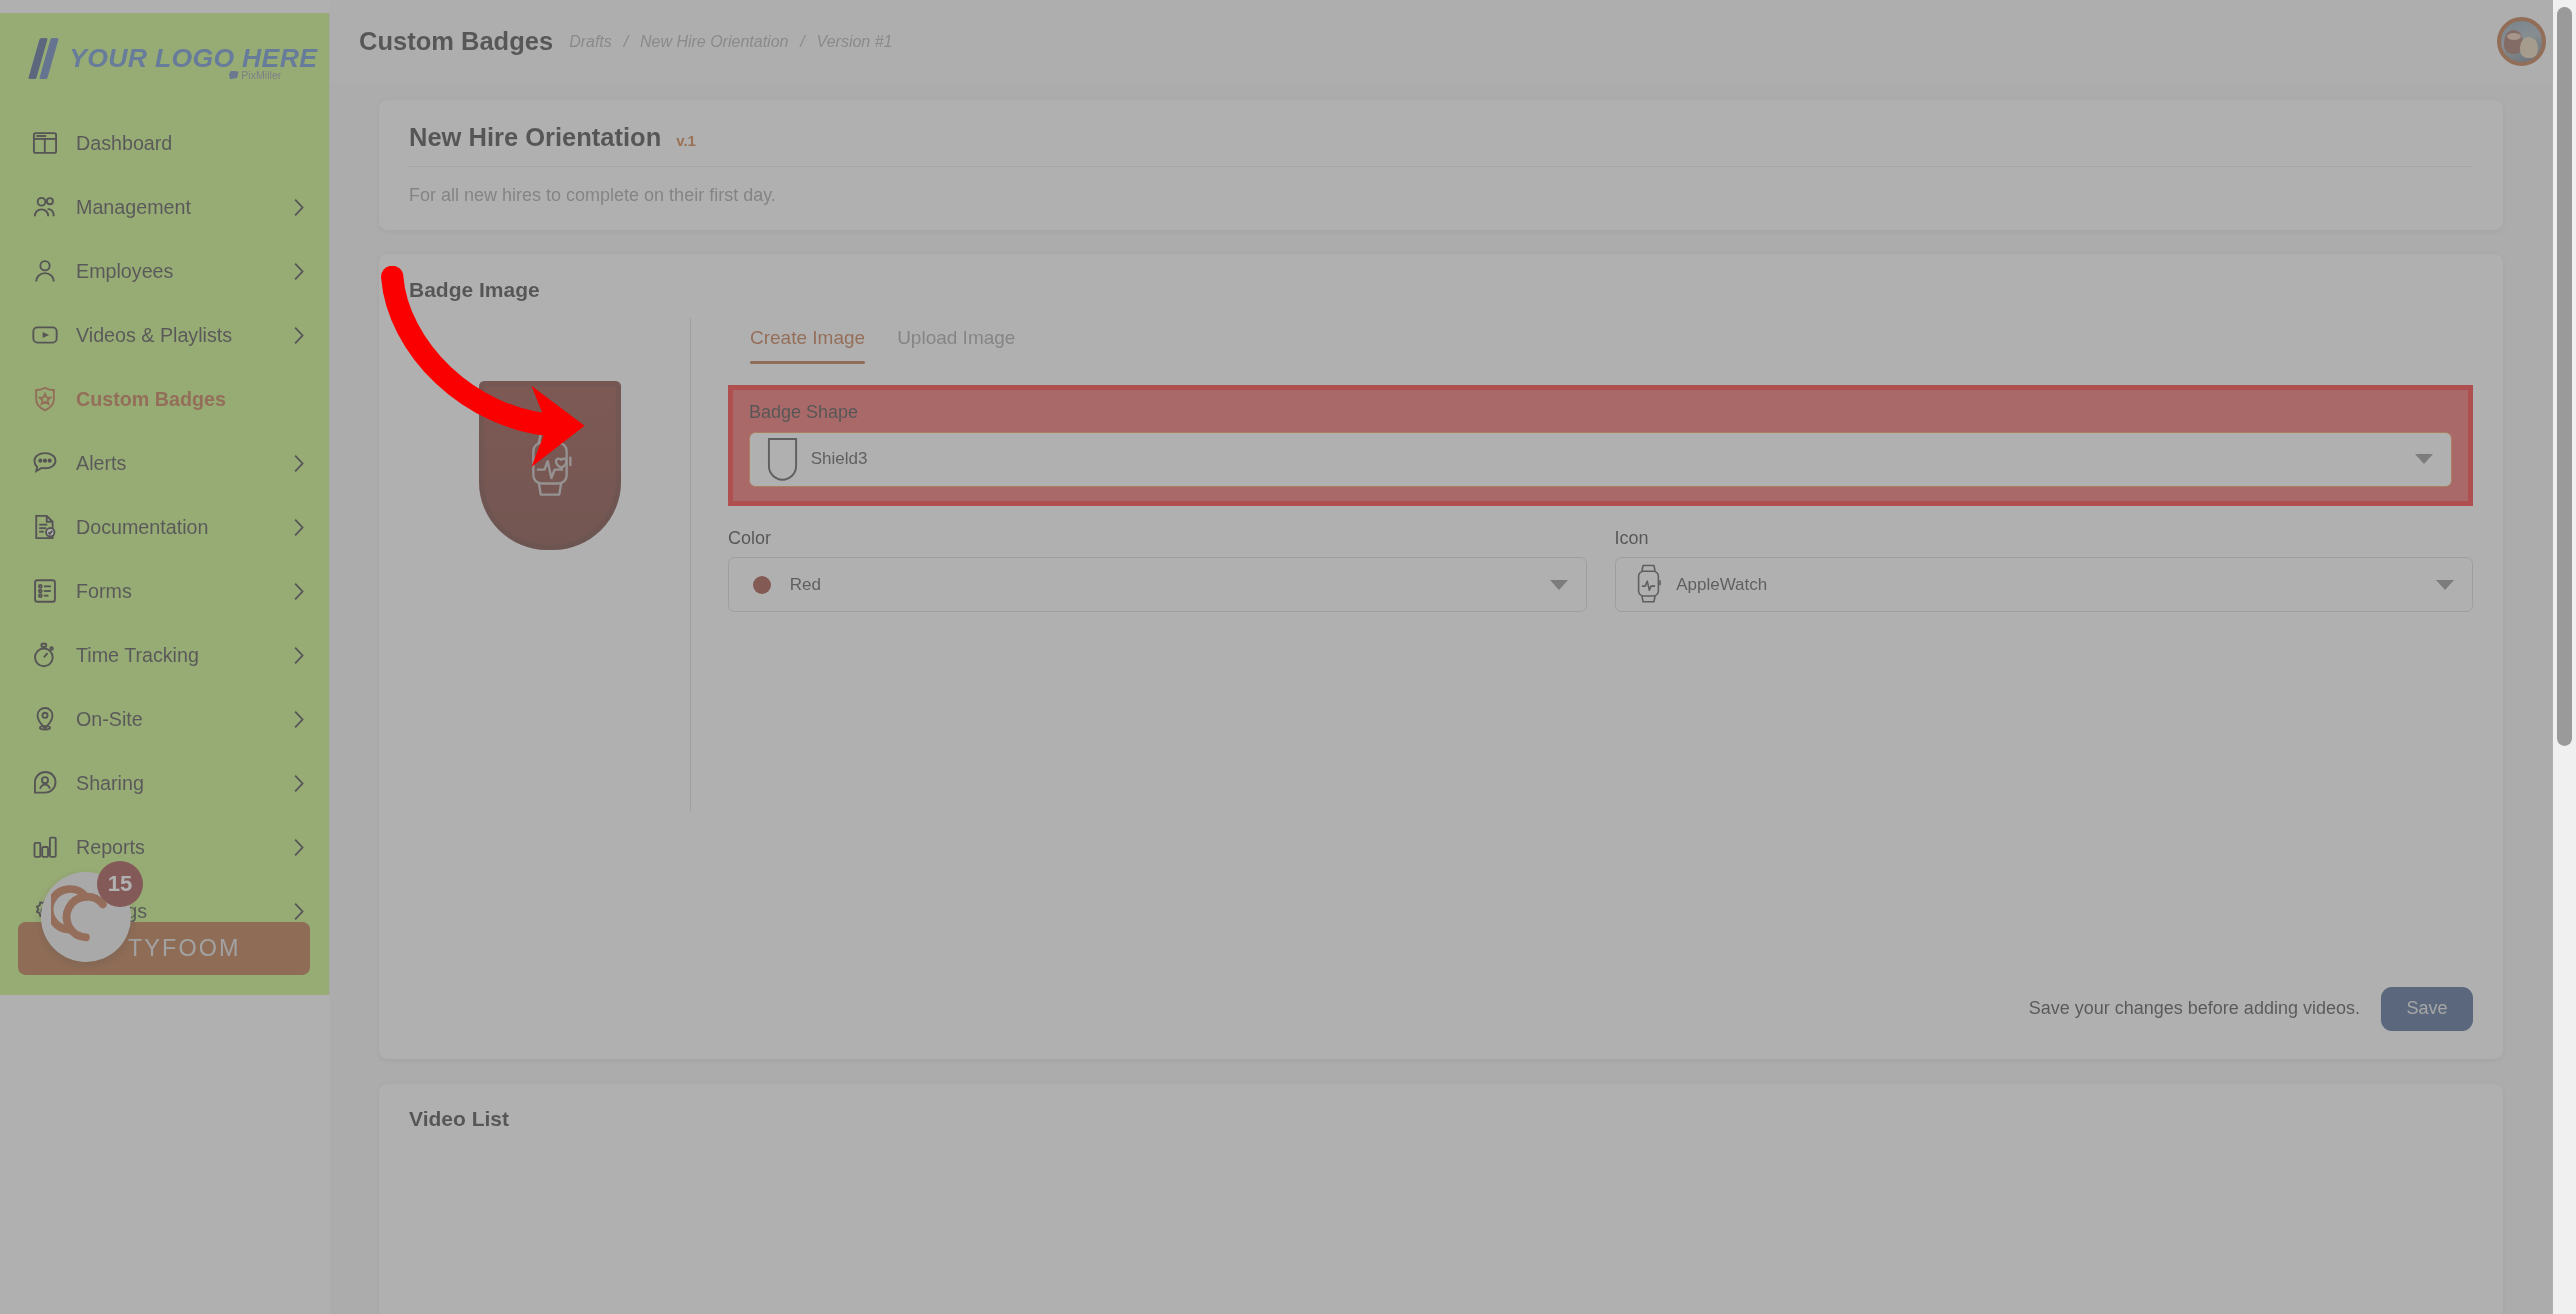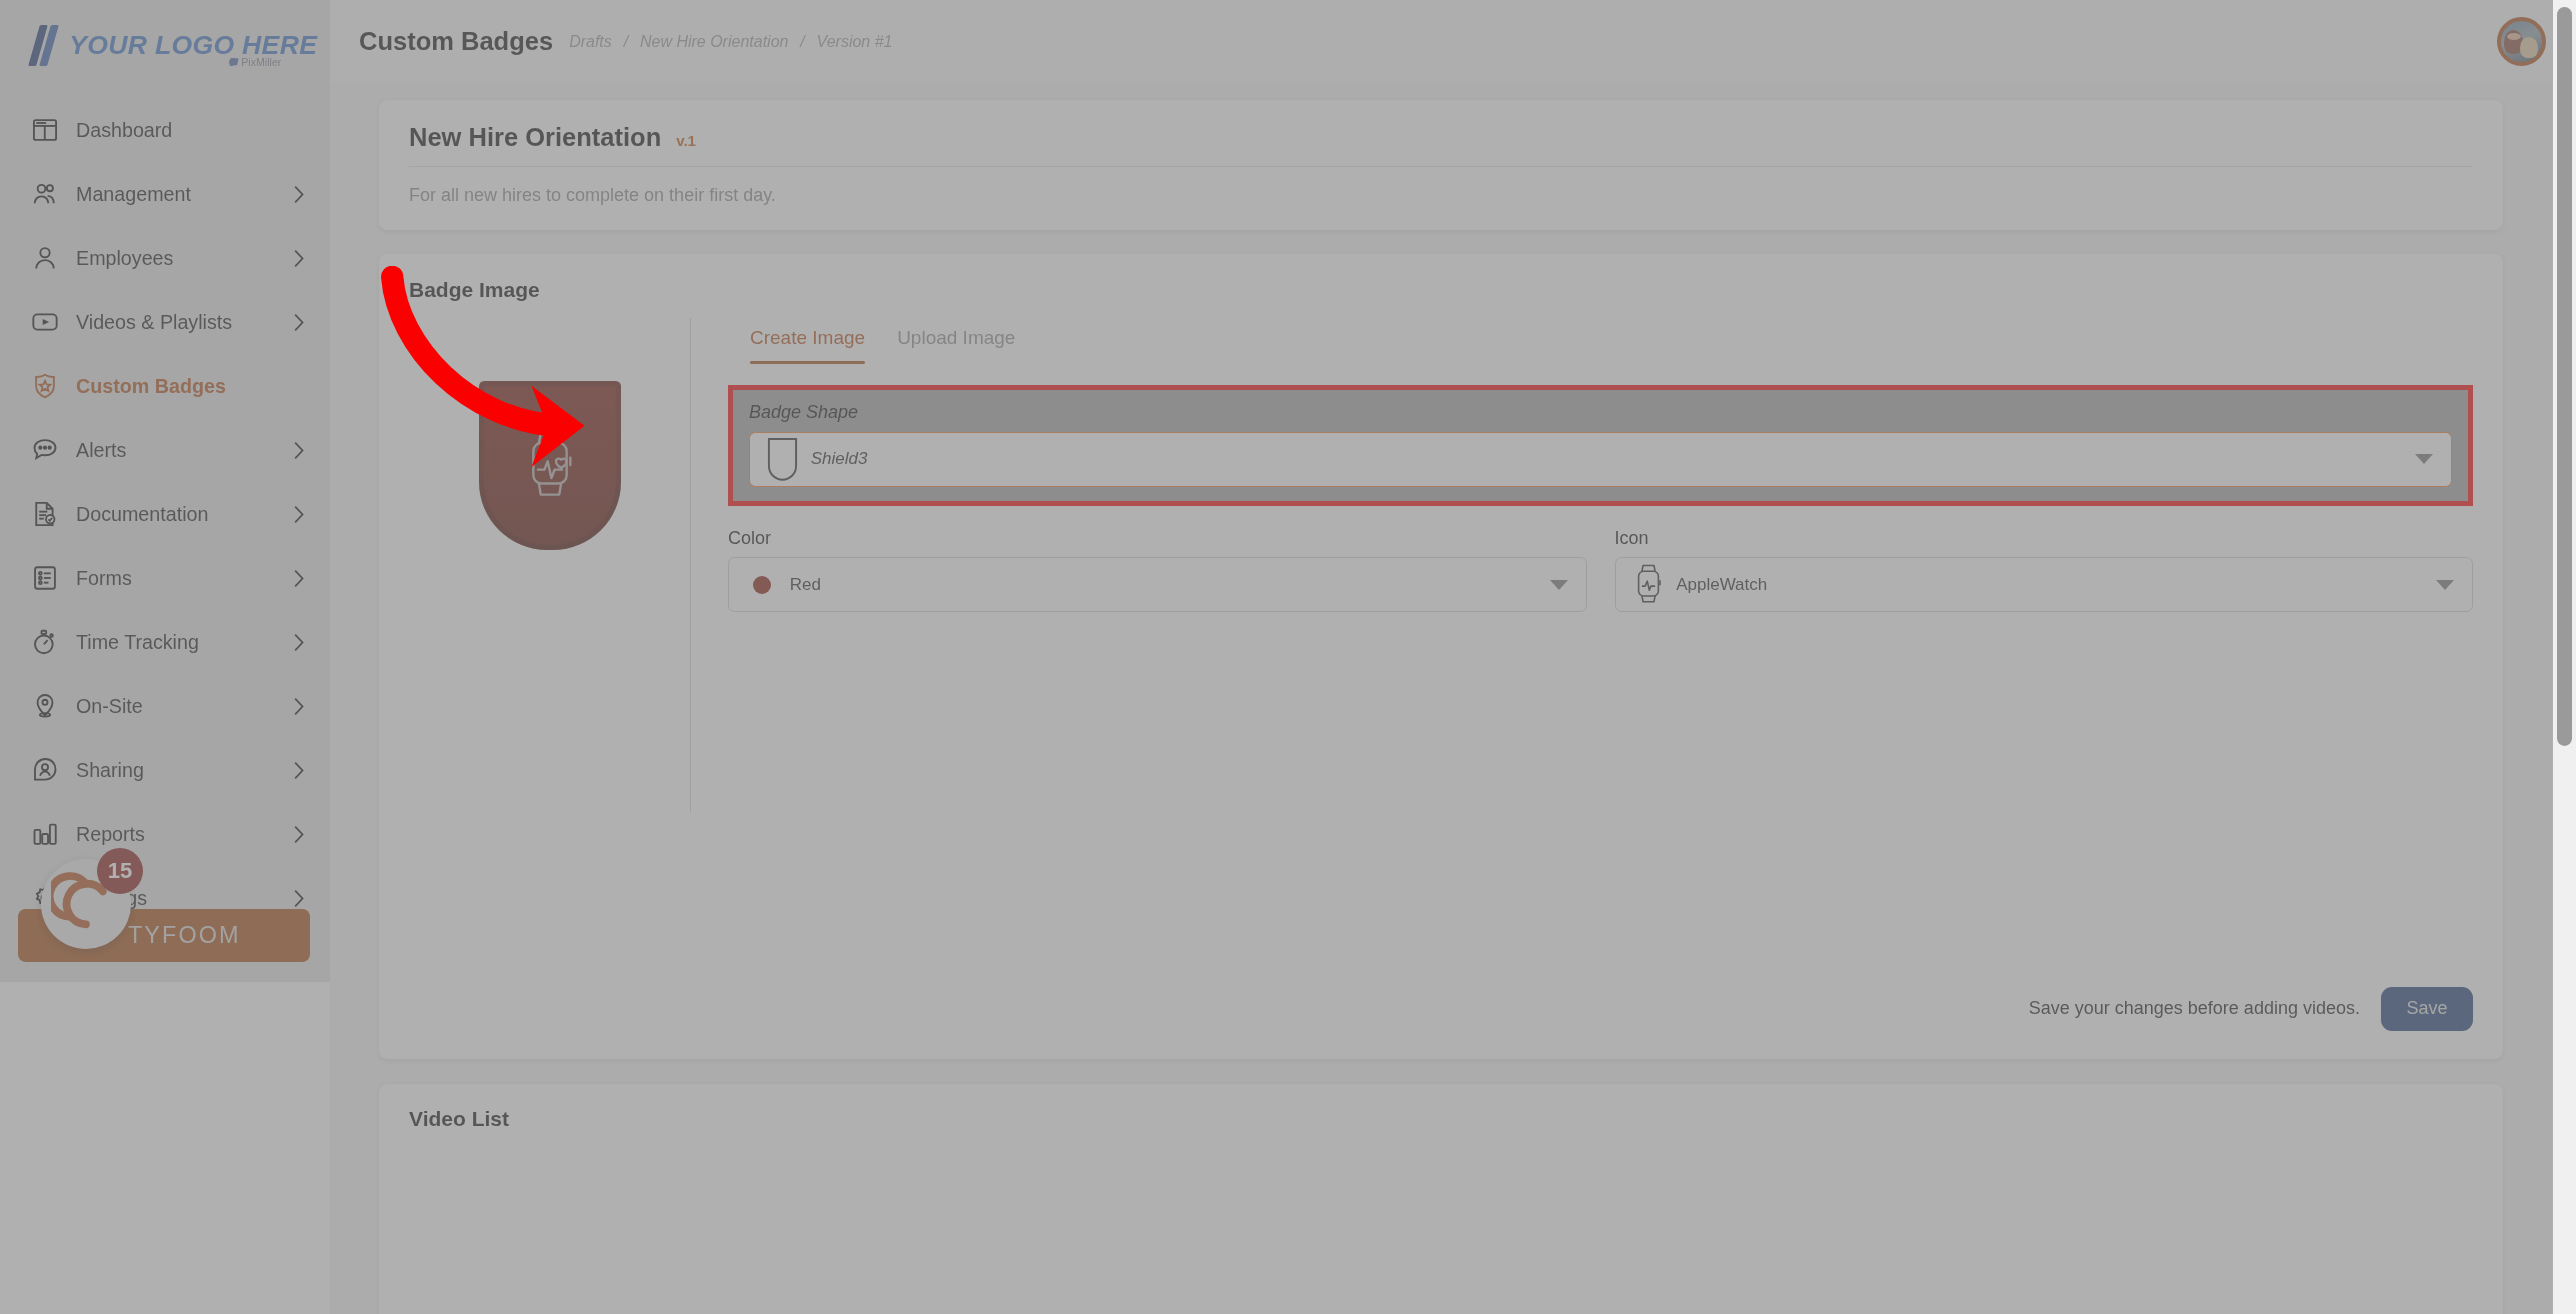--- a/index.html
+++ b/index.html
@@ -15,23 +15,23 @@
   
   #dim {
     position: absolute; inset: 0;
     background: rgba(128,128,128,0.62);
     z-index: 60;
     pointer-events: none;
   }
 
   
   #sidebar {
-    position: absolute; left: 0; top: 0;
+    position: absolute; left: 0; top: 13px;
     width: 330px; height: 982px;
-    background: #e5e5e5;
+    background: #bef264;
     border-right: 1.1px solid #e8e8e8;
     z-index: 5;
   }
   .logo-wrap {
     position: relative;
     height: 91px;
     display: flex; align-items: center;
     padding-left: 33px;
   }
   .logo-mark {
@@ -200,23 +200,22 @@
   .tab.active { color: #b6521a; }
   .tab.active::after {
     content: ''; position: absolute; left: 0; right: 0; bottom: 0;
     height: 3.7px; background: #a64c14; border-radius: 1.6px;
   }
 
   
   #shape-block {
     margin-top: 21px;
     border: 5.3px solid #fb0000;
-    background: #a3a3a3;
+    background: #ef4444;
     padding: 11.7px 16px 14px 16px;
-    font-style: italic;
   }
   .field-label { font-size: 18px; color: #141414; font-weight: 400; }
   .select {
     margin-top: 8.5px;
     height: 55px; border: 1.6px solid #cfcfcf; border-radius: 6.4px;
     background: #ffffff; display: flex; align-items: center;
     padding: 0 18px 0 16px; cursor: pointer;
   }
   .select.focused { border: 1.6px solid #ef7b2a; justify-content: center; }
   .select .sel-icon {

